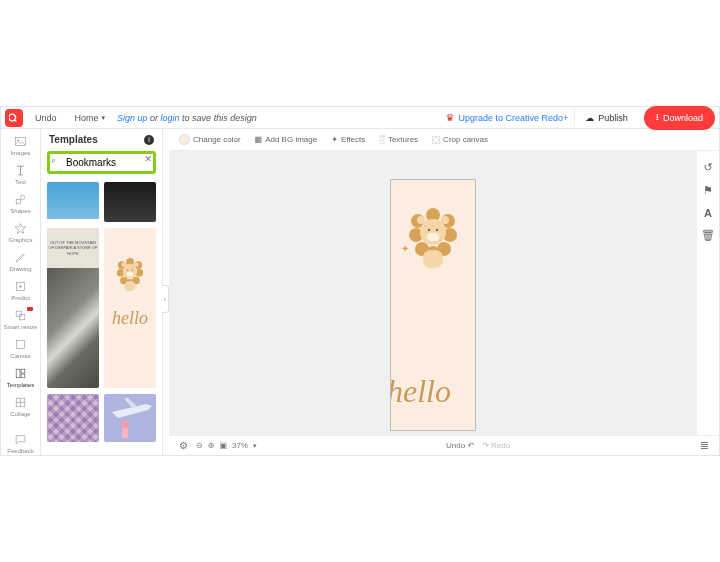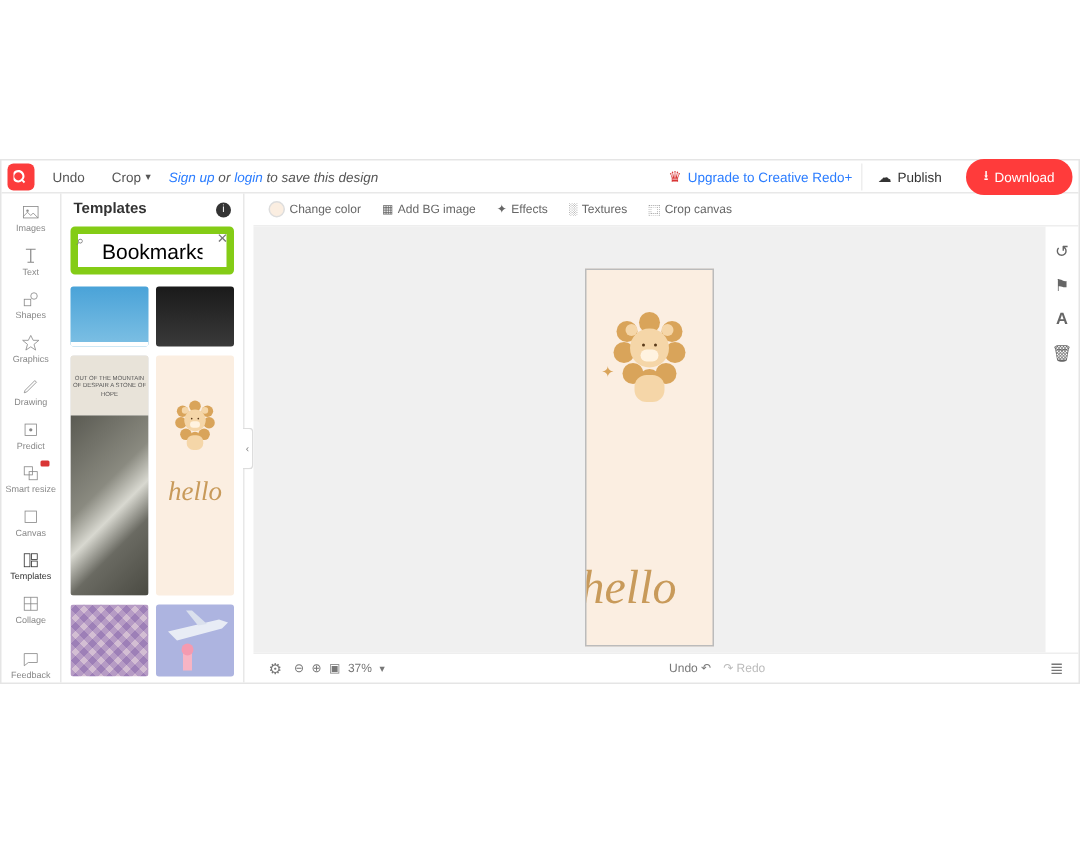--- a/index.html
+++ b/index.html
@@ -22,21 +22,21 @@
   .rail-item { display: flex; flex-direction: column; align-items: center; gap: 2px; color: #888; cursor: pointer; position: relative; }
   .rail-item.active { color: #333; }
   .rail-item .ri-label { font-size: 6px; }
   .rail-item svg { width: 13px; height: 13px; }
   .ri-badge { position: absolute; top: -2px; right: 4px; width: 6px; height: 4px; background: #d93535; border-radius: 1px; }
   .panel { width: 122px; border-right: 1px solid #e8e8e8; display: flex; flex-direction: column; }
   .panel-head { display: flex; align-items: center; justify-content: space-between; padding: 5px 8px 2px; }
   .panel-head h3 { font-size: 10px; font-weight: 600; }
   .info-dot { width: 10px; height: 10px; border-radius: 50%; background: #333; color: #fff; font-size: 7px; display: flex; align-items: center; justify-content: center; }
   .search { margin: 4px 6px; position: relative; }
-  .search input { width: 100%; padding: 3px 16px 3px 16px; border: 5px solid #84cc16; border-radius: 3px; font-size: 14px; }
+  .search input { width: 100%; padding: 3px 16px 3px 16px; border: 3px solid #84cc16; border-radius: 3px; font-size: 10px; }
   .search .sicon { position: absolute; left: 4px; top: 4px; color: #777; font-size: 9px; }
   .search .clear { position: absolute; right: 4px; top: 3px; color: #777; font-size: 9px; cursor: pointer; }
   .tgrid { flex: 1; overflow: hidden; padding: 4px 6px; display: flex; flex-direction: column; gap: 6px; }
   .trow { display: flex; gap: 5px; }
   .thumb { width: 52px; border-radius: 2px; overflow: hidden; cursor: pointer; }
   .t-sky { height: 40px; background: linear-gradient(#4aa3d8,#7ec0e4); position: relative; }
   .t-sky::after { content: ""; position: absolute; bottom: 0; left: 0; right: 0; height: 3px; background: #fff; }
   .t-dark { height: 40px; background: linear-gradient(#1a1a1a,#3a3a3a); }
   .t-mtn { height: 160px; background: #ddd; display: flex; flex-direction: column; }
   .t-mtn .sky { flex: 0 0 40px; background: #e8e3d9; display: flex; align-items: center; justify-content: center; }
@@ -79,21 +79,21 @@
 <div class="app">
 
   <div class="topbar">
     <div class="logo">
       <svg viewBox="0 0 24 24">
           <path fill="#fff" d="M7 3c5 0 9 4 9 9 0 2-1 4-2 5l3 3-2 2-3-3c-1 1-3 2-5 2-5 0-9-4-9-9s4-9 9-9zm0 3c-3 0-6 3-6 6s3 6 6 6 6-3 6-6-3-6-6-6z"></path>
         </svg>
     </div>
     <div class="topbtn">Undo</div>
     <div class="topbtn file">
-      <span>Crop</span>
+      <span>Home</span>
       <span style="font-size:7px">▾</span>
     </div>
     <div class="save-text">
       <span class="link">Sign up</span><span> or </span><span class="link">login</span><span> to save this design</span>
     </div>
     <div class="spacer"></div>
     <div class="upgrade">
       <span class="crown">♛</span>
       <span>Upgrade to Creative Redo+</span>
     </div>

